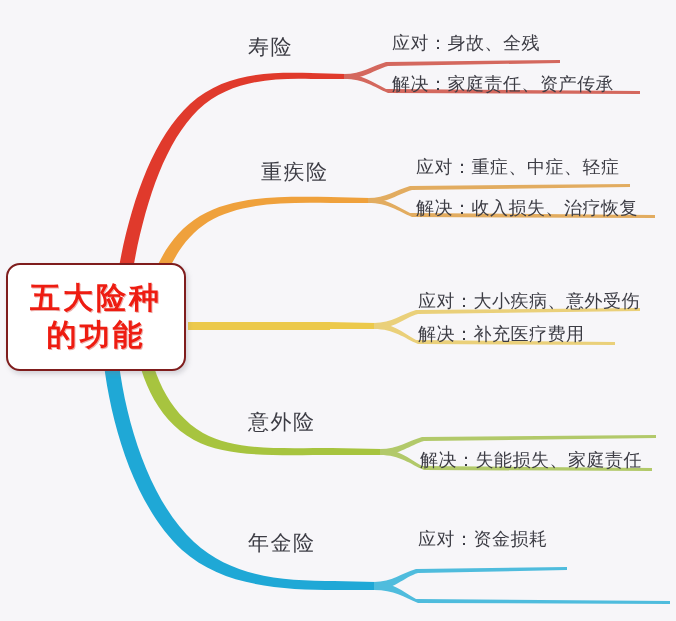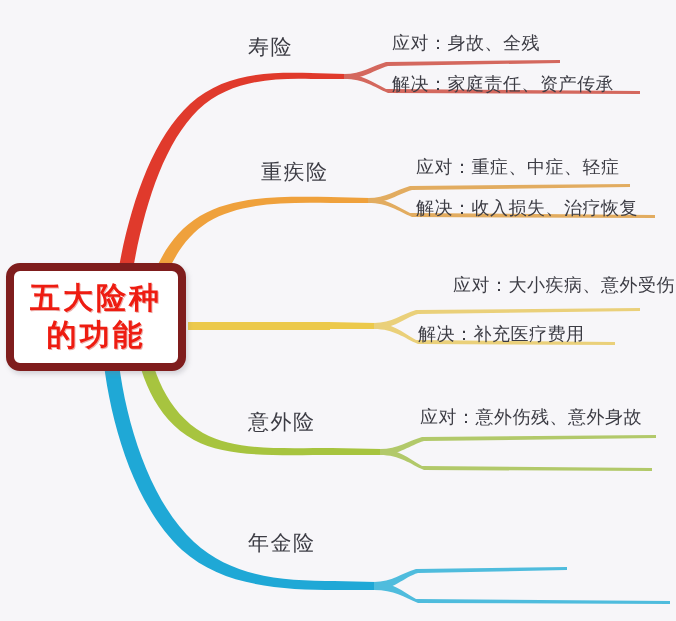--- a/index.html
+++ b/index.html
@@ -24,21 +24,21 @@
   }
 
   
   #root-node {
     position: absolute;
     left: 6px;
     top: 263px;
     width: 180px;
     height: 108px;
     background: #ffffff;
-    border: 8px solid #7f1d1d;
+    border: 2px solid #7f1d1d;
     border-radius: 14px;
     box-shadow: 2px 3px 5px rgba(120,120,130,0.28);
     display: flex;
     flex-direction: column;
     align-items: center;
     justify-content: center;
     box-sizing: border-box;
     z-index: 5;
   }
   #root-node .root-line {
@@ -139,19 +139,20 @@
   <div class="topic-label" style="left:261px; top:158px;">重疾险</div>
   <div class="topic-label" style="left:248px; top:408px;">意外险</div>
   <div class="topic-label" style="left:248px; top:529px;">年金险</div>
 
   <div class="leaf-label" style="left:392px; top:31px;">应对：身故、全残</div>
   <div class="leaf-label" style="left:392px; top:72px;">解决：家庭责任、资产传承</div>
 
   <div class="leaf-label" style="left:416px; top:196px;">解决：收入损失、治疗恢复</div>
   <div class="leaf-label" style="left:416px; top:155px;">应对：重症、中症、轻症</div>
 
-  <div class="leaf-label" style="left:418px; top:273px;margin-left:35px;">应对：大小疾病、意外受伤</div>
+  <div class="leaf-label" style="left:418px; top:289px;">应对：大小疾病、意外受伤</div>
   <div class="leaf-label" style="left:418px; top:322px;text-align:center;">解决：补充医疗费用</div>
 
-  <div class="leaf-label" style="left:420px; top:405px;">应对：意外伤残、意外身故</div>
+  <div class="leaf-label" style="left:420px; top:448px;">解决：失能损失、家庭责任</div>
 
+  <div class="leaf-label" style="left:418px; top:527px;">应对：资金损耗</div>
 
 </div>
 
 </body></html>

